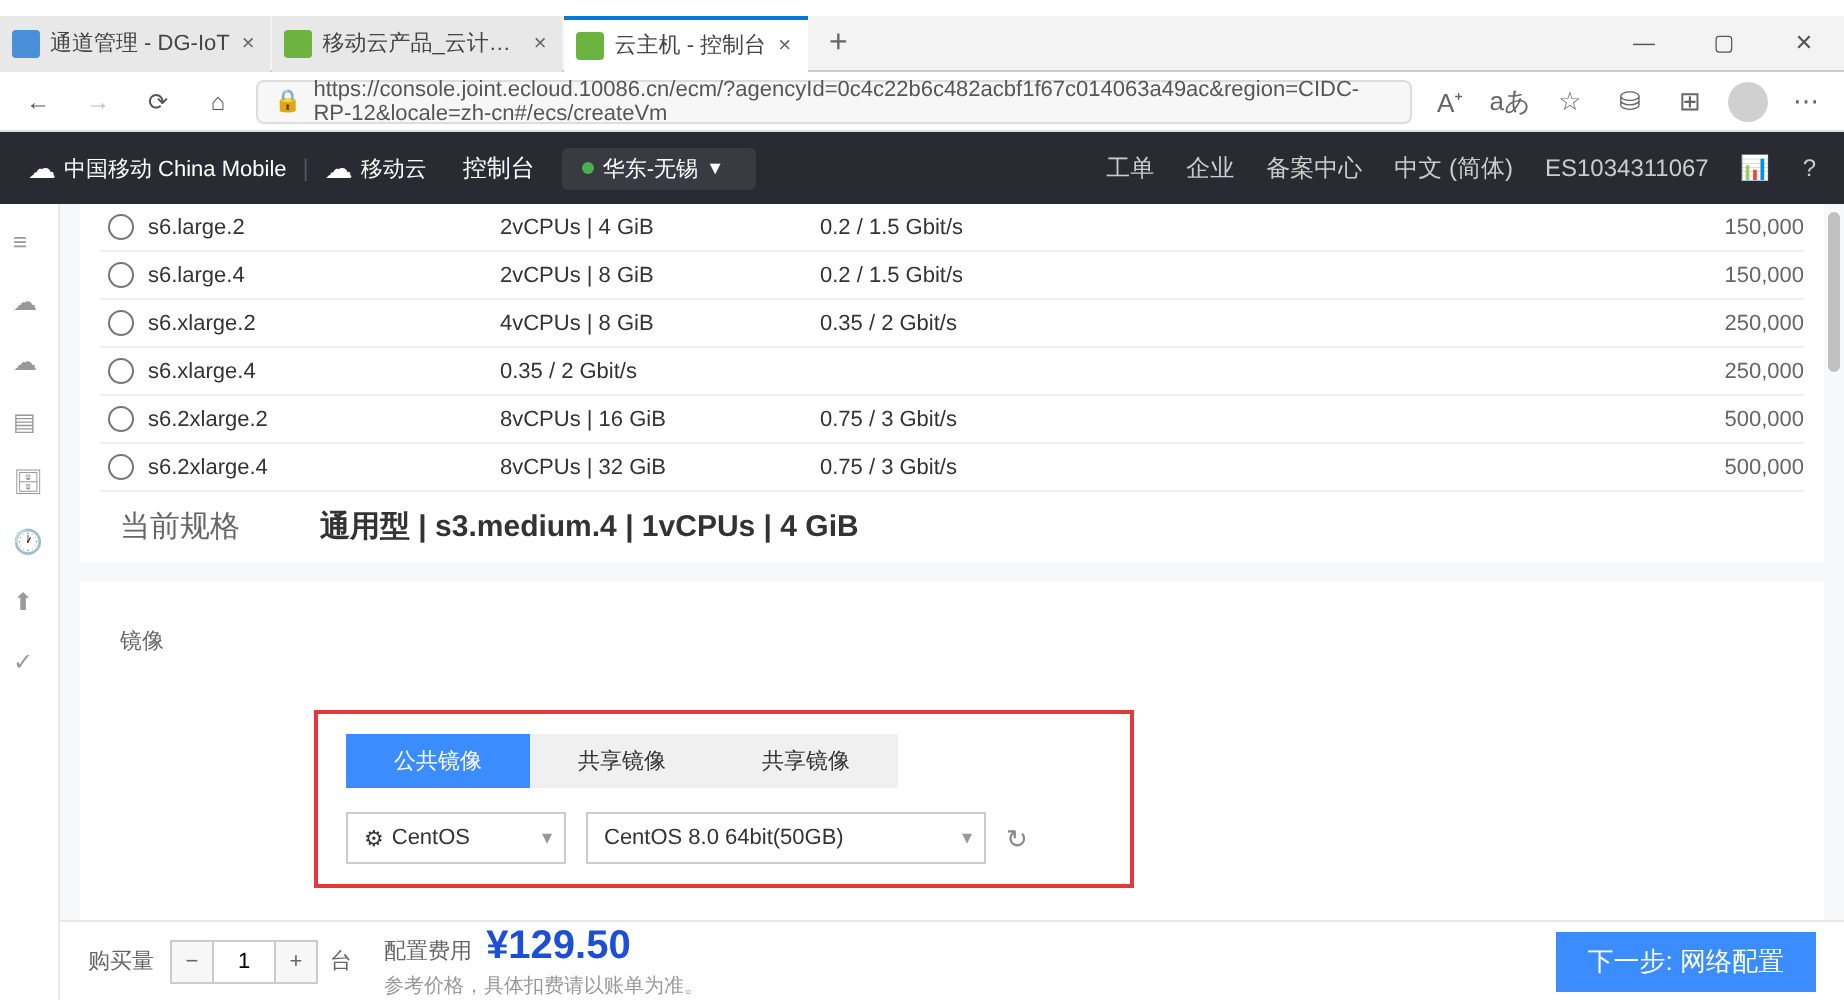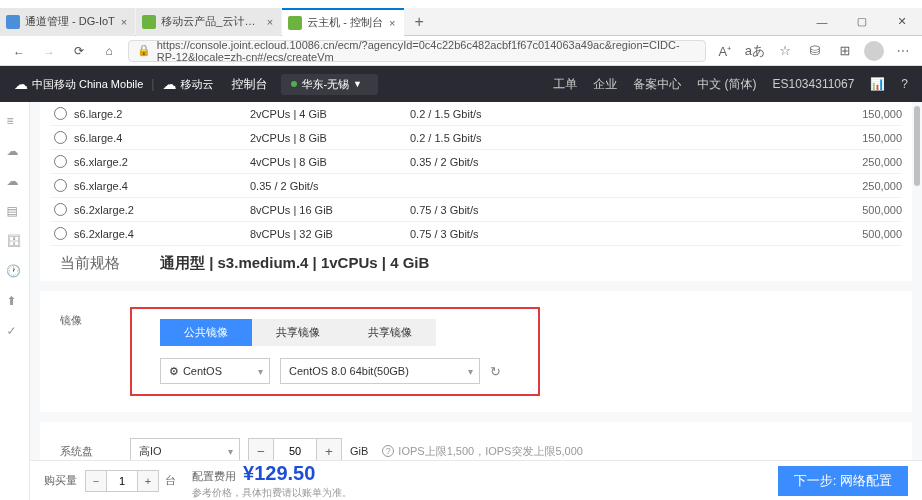--- a/index.html
+++ b/index.html
@@ -43,25 +43,25 @@
 .spec-radio input { cursor: pointer; }
 .spec-name { width: 180px; padding-left: 4px; }
 .spec-cpu { width: 160px; }
 .spec-bw { flex: 1; }
 .spec-price { width: 70px; text-align: right; color: #666; }
 
 .current-spec { display: flex; align-items: center; padding: 8px 0 8px 20px; font-size: 15px; background: #fff; margin: 0 10px; }
 .current-spec .label { color: #666; margin-right: 40px; }
 .current-spec .value { font-weight: bold; }
 
-.section { background: #fff; margin: 10px; padding: 16px 10px; display: flex; }
+.section { background: #fff; margin: 10px; padding: 16px 10px; display: flex; gap: 27px; }
 .section-label { width: 80px; color: #666; padding-top: 6px; font-size: 11px; padding-left: 10px; }
 .section-body { flex: 1; }
 
-.red-box { border: 2px solid #e03a3a; padding: 10px 28px; width: 410px; }
+.red-box { border: 2px solid #e03a3a; padding: 10px 14px; width: 410px; margin-top: 48px; }
 
 .img-tabs { display: flex; margin-bottom: 12px; }
 .img-tab { padding: 6px 24px; background: #f0f0f0; cursor: pointer; font-size: 11px; }
 .img-tab.active { background: #3b8cff; color: #fff; }
 
 .img-selects { display: flex; gap: 10px; align-items: center; }
 .select-box { border: 1px solid #ccc; height: 26px; display: flex; align-items: center; padding: 0 22px 0 8px; position: relative; font-size: 11px; background: #fff; cursor: pointer; }
 .select-box::after { content: "▾"; position: absolute; right: 6px; color: #999; font-size: 10px; }
 .sel-os { width: 110px; }
 .sel-ver { width: 200px; }

